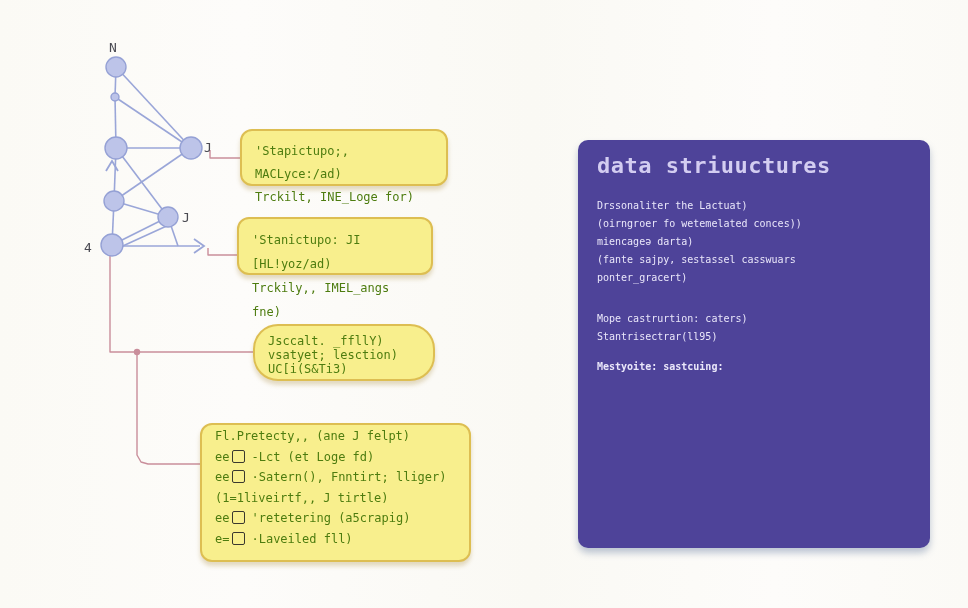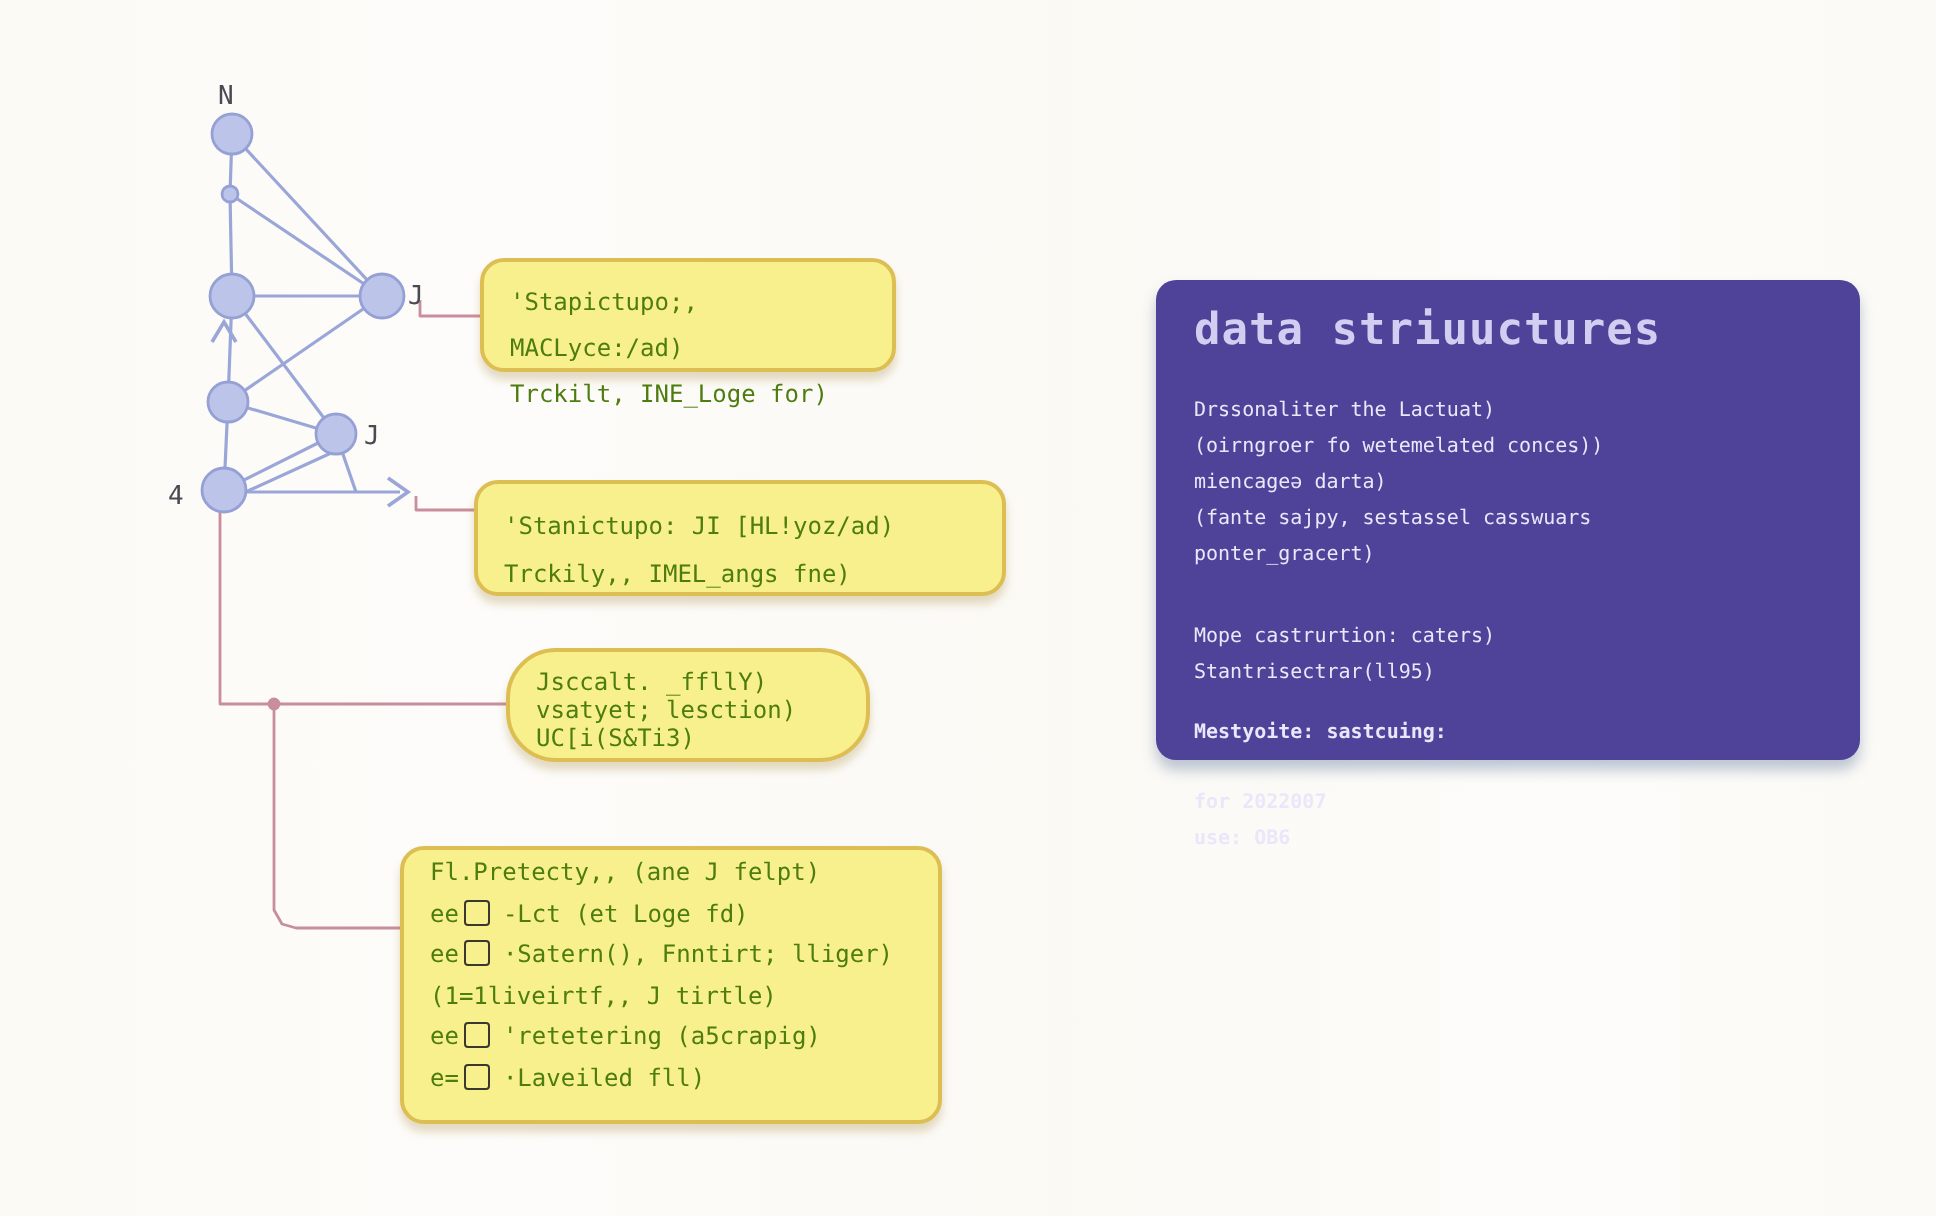--- a/index.html
+++ b/index.html
@@ -12,33 +12,33 @@
 
   .note{
     position:absolute;box-sizing:border-box;
     background:#f8ef8d;border:2px solid #ddbe52;border-radius:12px;
     box-shadow:0 4px 4px rgba(160,130,45,.28);
     padding:9px 13px;color:#4d7c0f;font-size:12px;
     font-family:"DejaVu Sans Mono","Liberation Mono",monospace;
   }
   #note1{left:240px;top:129px;width:208px;height:57px;}
   #note1 .nl{line-height:23px;}
-  #note2{left:237px;top:240px;width:266px;height:58px;}
+  #note2{left:237px;top:217px;width:196px;height:58px;}
   #note2 .nl{line-height:24px;}
   #note3{left:253px;top:324px;width:182px;height:57px;padding-top:8px;border-radius:25px;}
   #note3 .nl{line-height:14px;}
   #note4{left:200px;top:423px;width:271px;height:139px;padding-top:1px;}
   #note4 .nl{line-height:20.5px;white-space:nowrap;}
   .cb{
     display:inline-block;width:11px;height:11px;border:1.5px solid #3a382e;
     border-radius:2px;margin:0 6px -2px 3px;background:transparent;
   }
 
   .panel{
-    position:absolute;left:578px;top:140px;width:352px;height:240px;box-sizing:border-box;
+    position:absolute;left:578px;top:140px;width:352px;height:408px;box-sizing:border-box;
     background:#4e4399;border-radius:10px;padding:13px 19px;
     box-shadow:0 5px 7px rgba(110,130,165,.45);
     color:#eae7fa;
   }
   .panel-title{
     font-size:22px;font-weight:bold;color:#d3cdf1;letter-spacing:.5px;margin-bottom:19px;
   }
   .p-line{font-size:10px;line-height:18px;}
   .para{margin-bottom:15px;}
   .para-tight{margin-bottom:11px;}
@@ -119,19 +119,15 @@
       <div class="p-line">(fante sajpy, sestassel casswuars</div>
       <div class="p-line">ponter_gracert)</div>
     </div>
     <div class="para-tight" style="margin-top:23px;">
       <div class="p-line">Mope castrurtion: caters)</div>
       <div class="p-line">Stantrisectrar(ll95)</div>
     </div>
     <div class="para-tight" style="margin-top:12px;">
       <div class="p-line p-bold">Mestyoite: sastcuing:</div>
     </div>
-    <div style="margin-top:17px;">
-      <div class="p-line p-bold">for 2022007</div>
-      <div class="p-line p-bold">use: OB6</div>
-    </div>
   </div>
 
 </div>
 
 </body></html>

